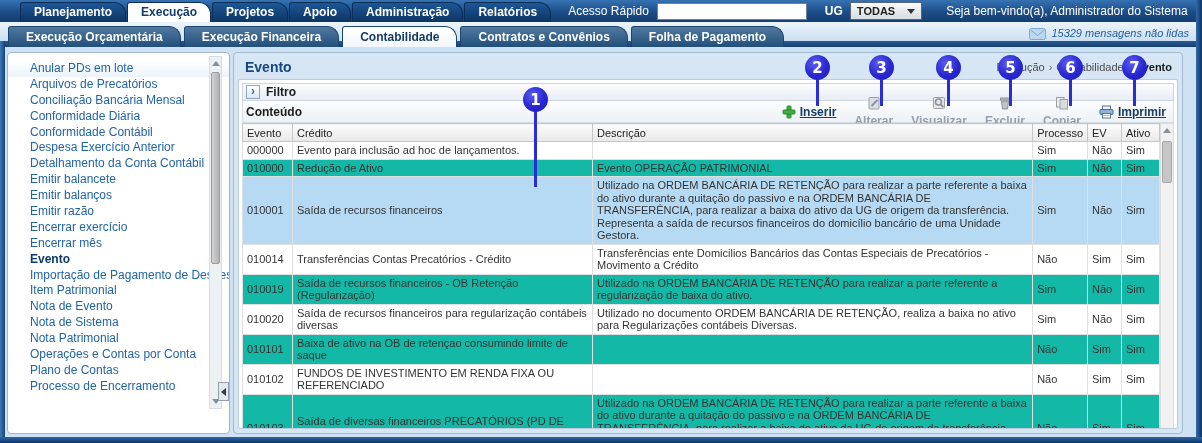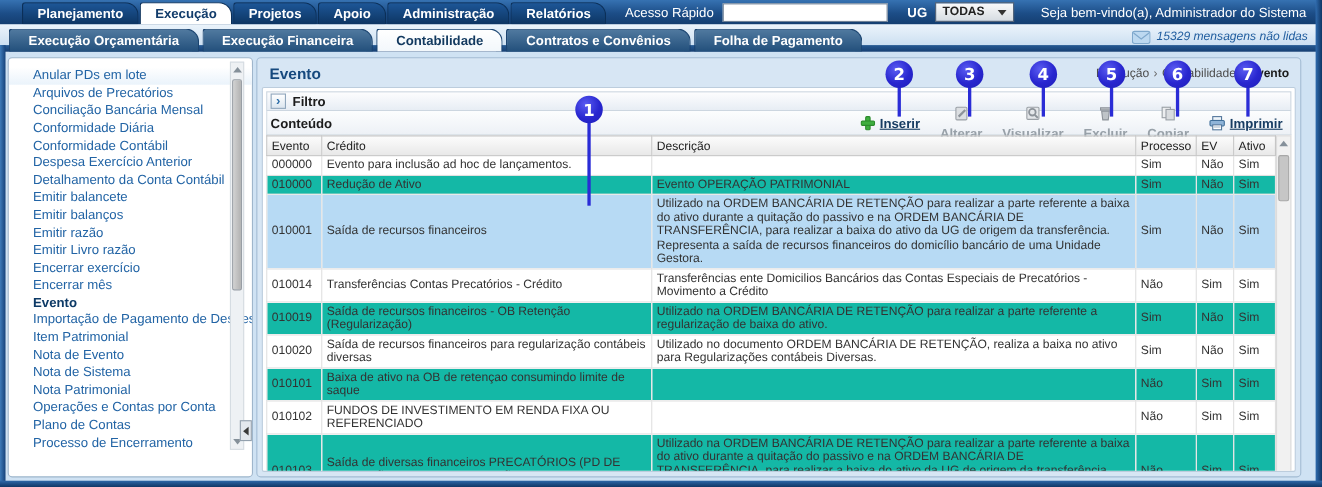--- a/index.html
+++ b/index.html
@@ -147,21 +147,20 @@
         <div class="menu-item hover">Anular PDs em lote</div>
         <div class="menu-item">Arquivos de Precatórios</div>
         <div class="menu-item">Conciliação Bancária Mensal</div>
         <div class="menu-item">Conformidade Diária</div>
         <div class="menu-item">Conformidade Contábil</div>
         <div class="menu-item">Despesa Exercício Anterior</div>
         <div class="menu-item">Detalhamento da Conta Contábil</div>
         <div class="menu-item">Emitir balancete</div>
         <div class="menu-item">Emitir balanços</div>
         <div class="menu-item">Emitir razão</div>
-        <div class="menu-item">Emitir Livro razão</div>
         <div class="menu-item">Encerrar exercício</div>
         <div class="menu-item">Encerrar mês</div>
         <div class="menu-item active">Evento</div>
         <div class="menu-item">Importação de Pagamento de Despesas</div>
         <div class="menu-item">Item Patrimonial</div>
         <div class="menu-item">Nota de Evento</div>
         <div class="menu-item">Nota de Sistema</div>
         <div class="menu-item">Nota Patrimonial</div>
         <div class="menu-item">Operações e Contas por Conta</div>
         <div class="menu-item">Plano de Contas</div>

